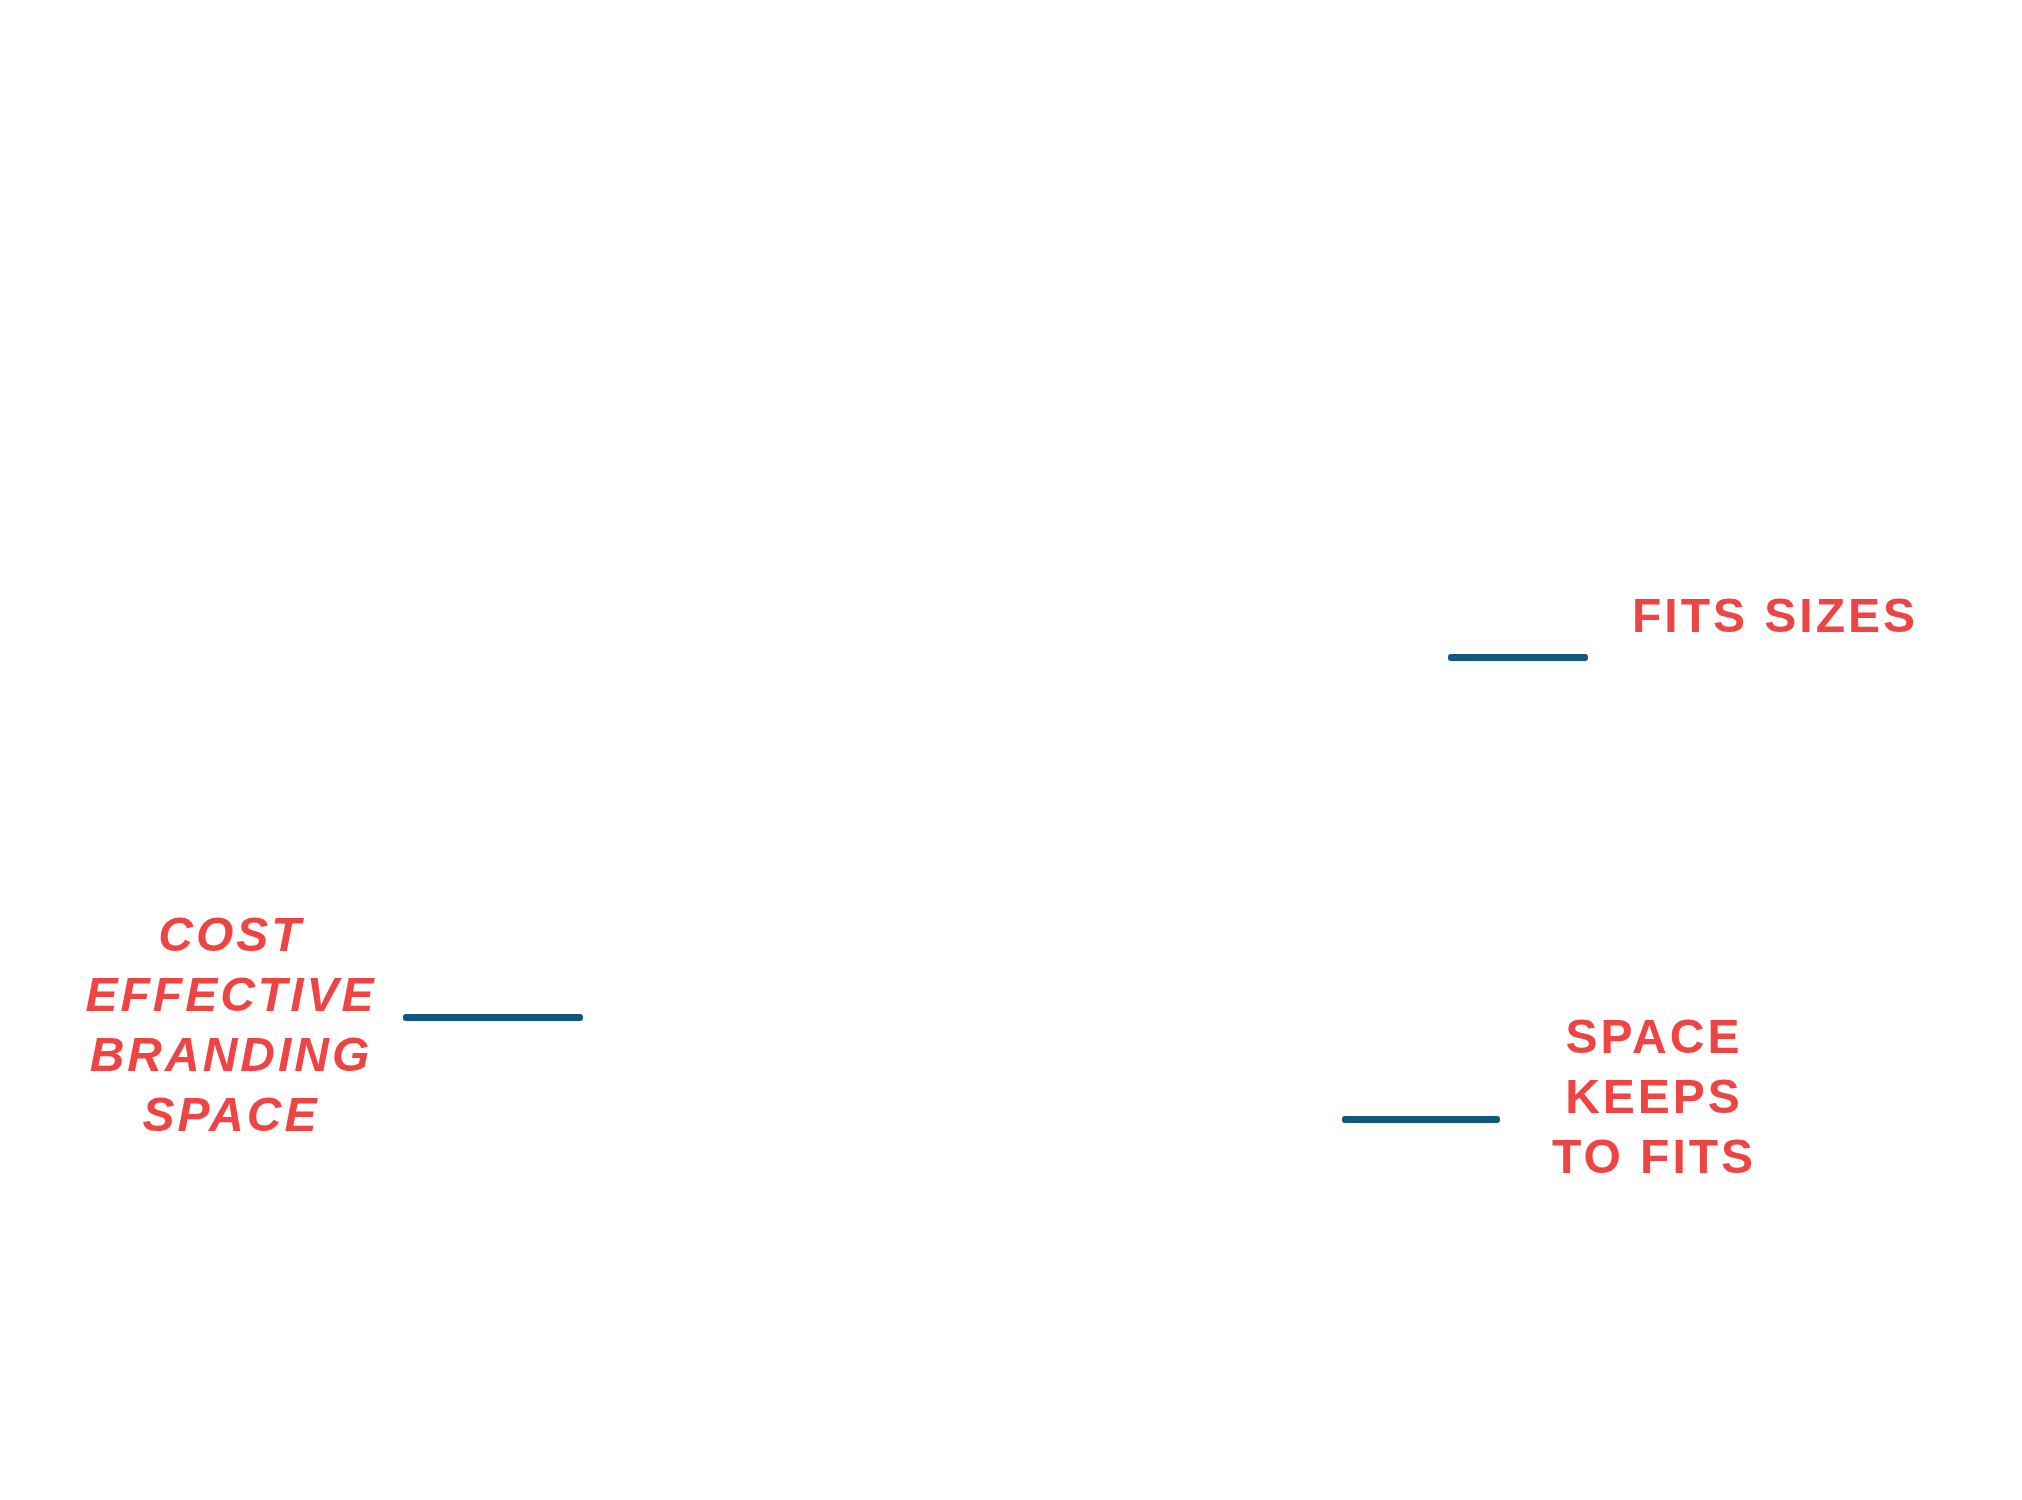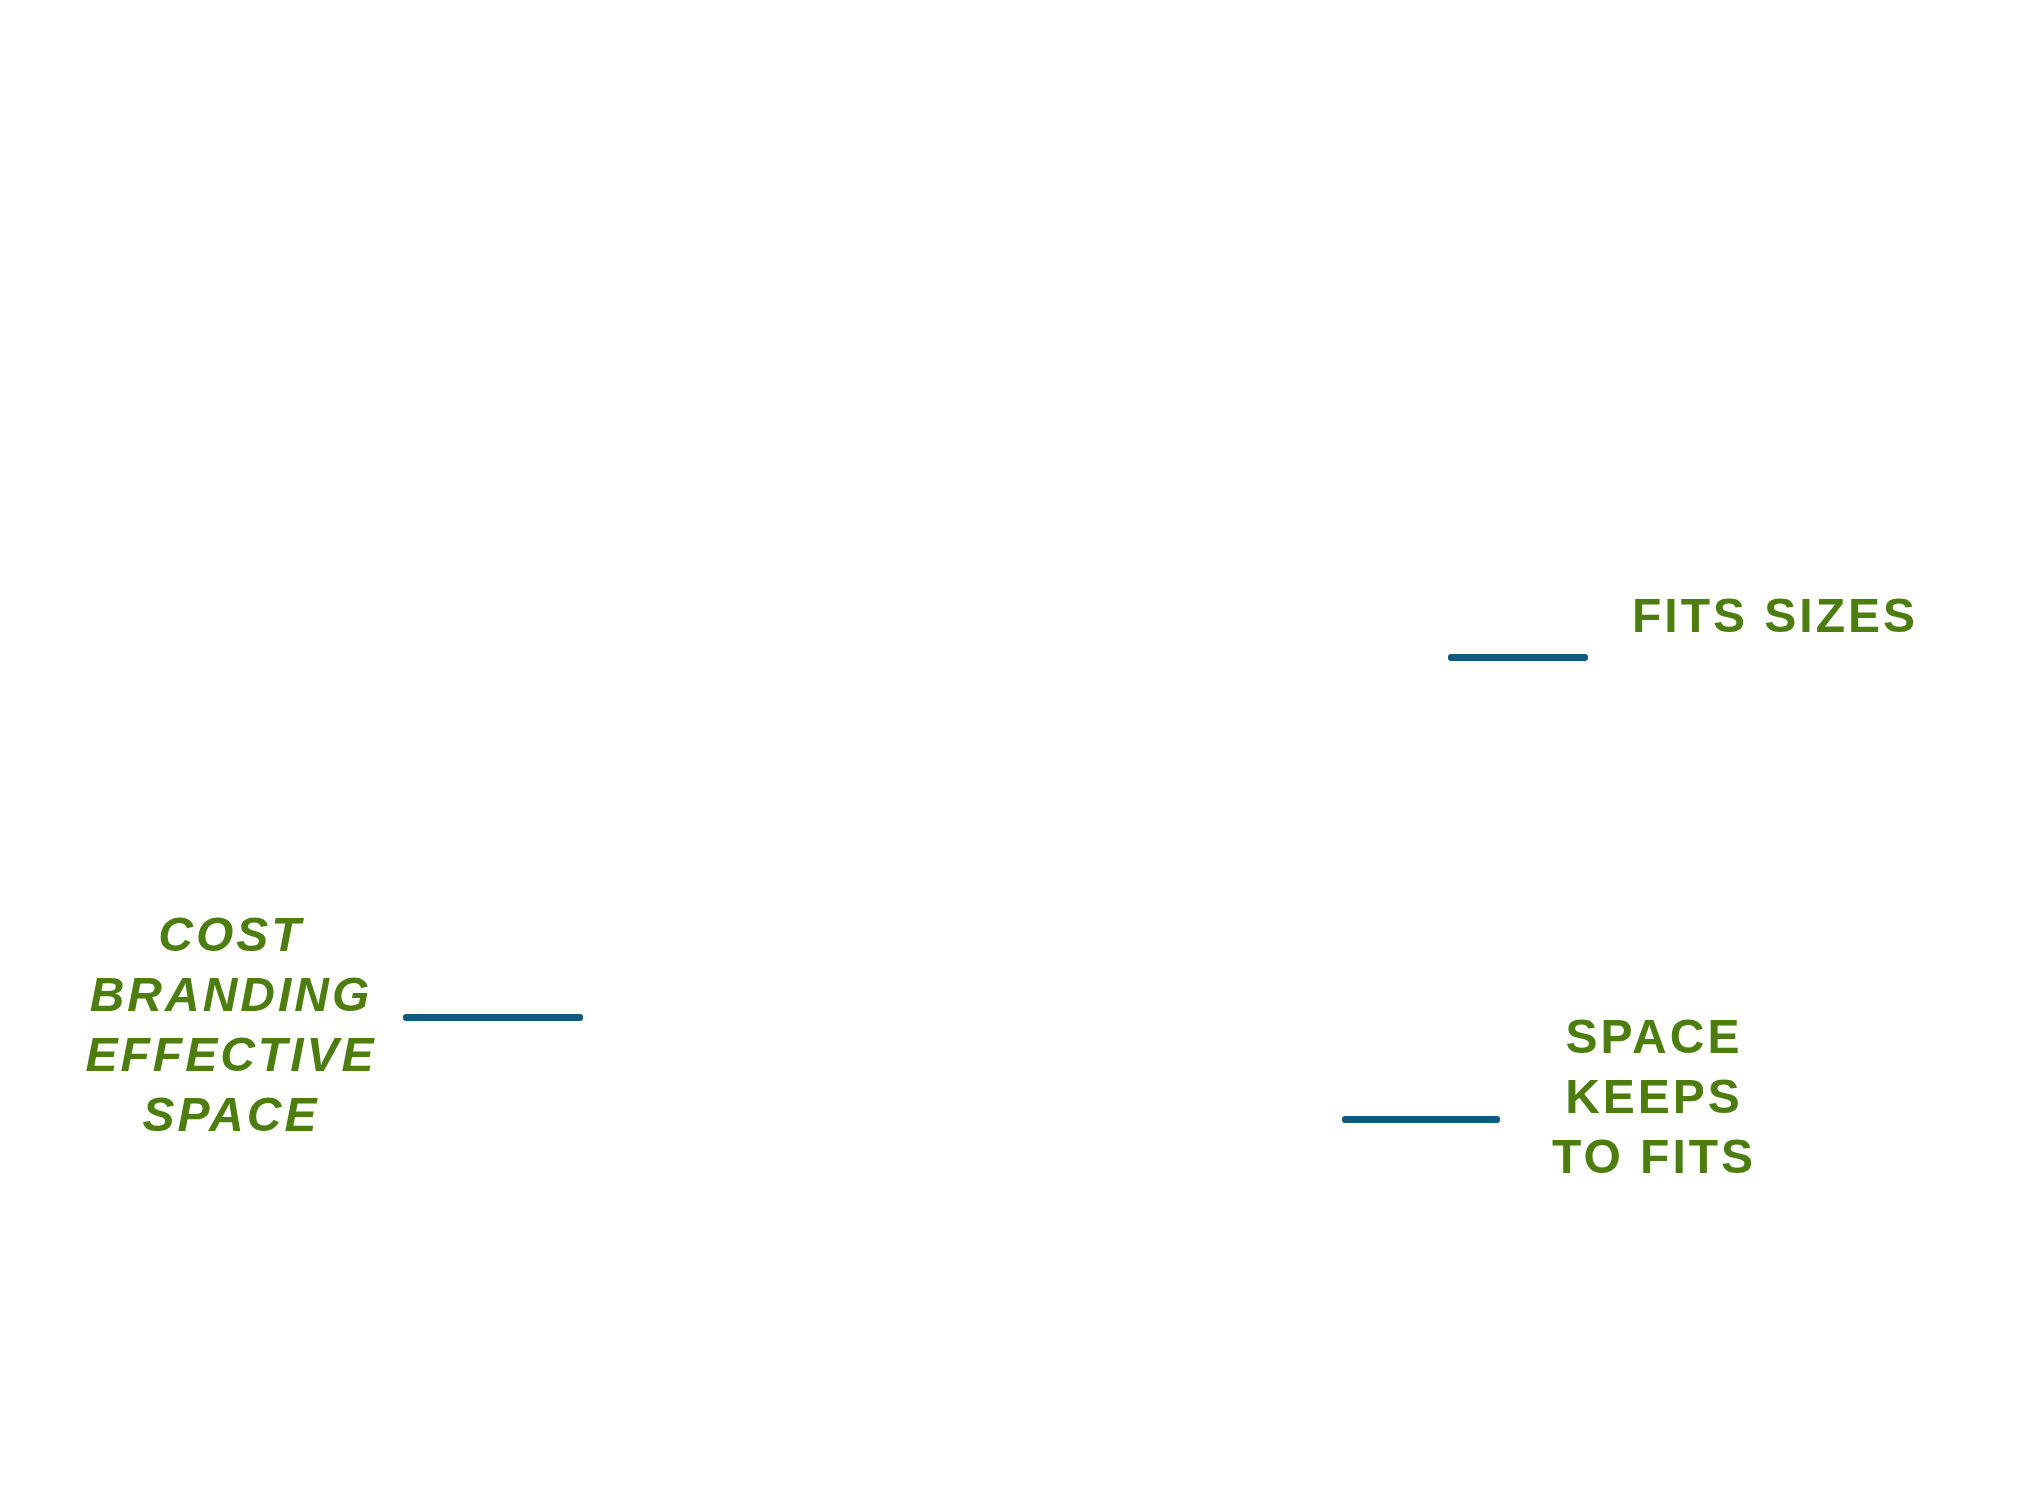--- a/index.html
+++ b/index.html
@@ -11,21 +11,21 @@
     position: relative;
     width: 2022px;
     height: 1500px;
     background: #ffffff;
     overflow: hidden;
     font-family: "Liberation Sans", sans-serif;
   }
   .callout {
     position: absolute;
     text-align: center;
-    color: #4d7c0f;
+    color: #ef4444;
     font-weight: bold;
     font-size: 48px;
     line-height: 60px;
     letter-spacing: 3px;
     white-space: nowrap;
   }
   .callout .line-text {
     display: block;
   }
   .pointer-line {
@@ -74,22 +74,22 @@
 
 <div class="canvas">
 
   <div class="callout callout-fits">
     <span class="line-text">FITS SIZES</span>
   </div>
   <div class="pointer-line pointer-fits"></div>
 
   <div class="callout callout-cost">
     <span class="line-text">COST</span>
+    <span class="line-text">EFFECTIVE</span>
     <span class="line-text">BRANDING</span>
-    <span class="line-text">EFFECTIVE</span>
     <span class="line-text">SPACE</span>
   </div>
   <div class="pointer-line pointer-cost"></div>
 
   <div class="callout callout-keeps">
     <span class="line-text">SPACE</span>
     <span class="line-text">KEEPS</span>
     <span class="line-text">TO FITS</span>
   </div>
   <div class="pointer-line pointer-keeps"></div>

